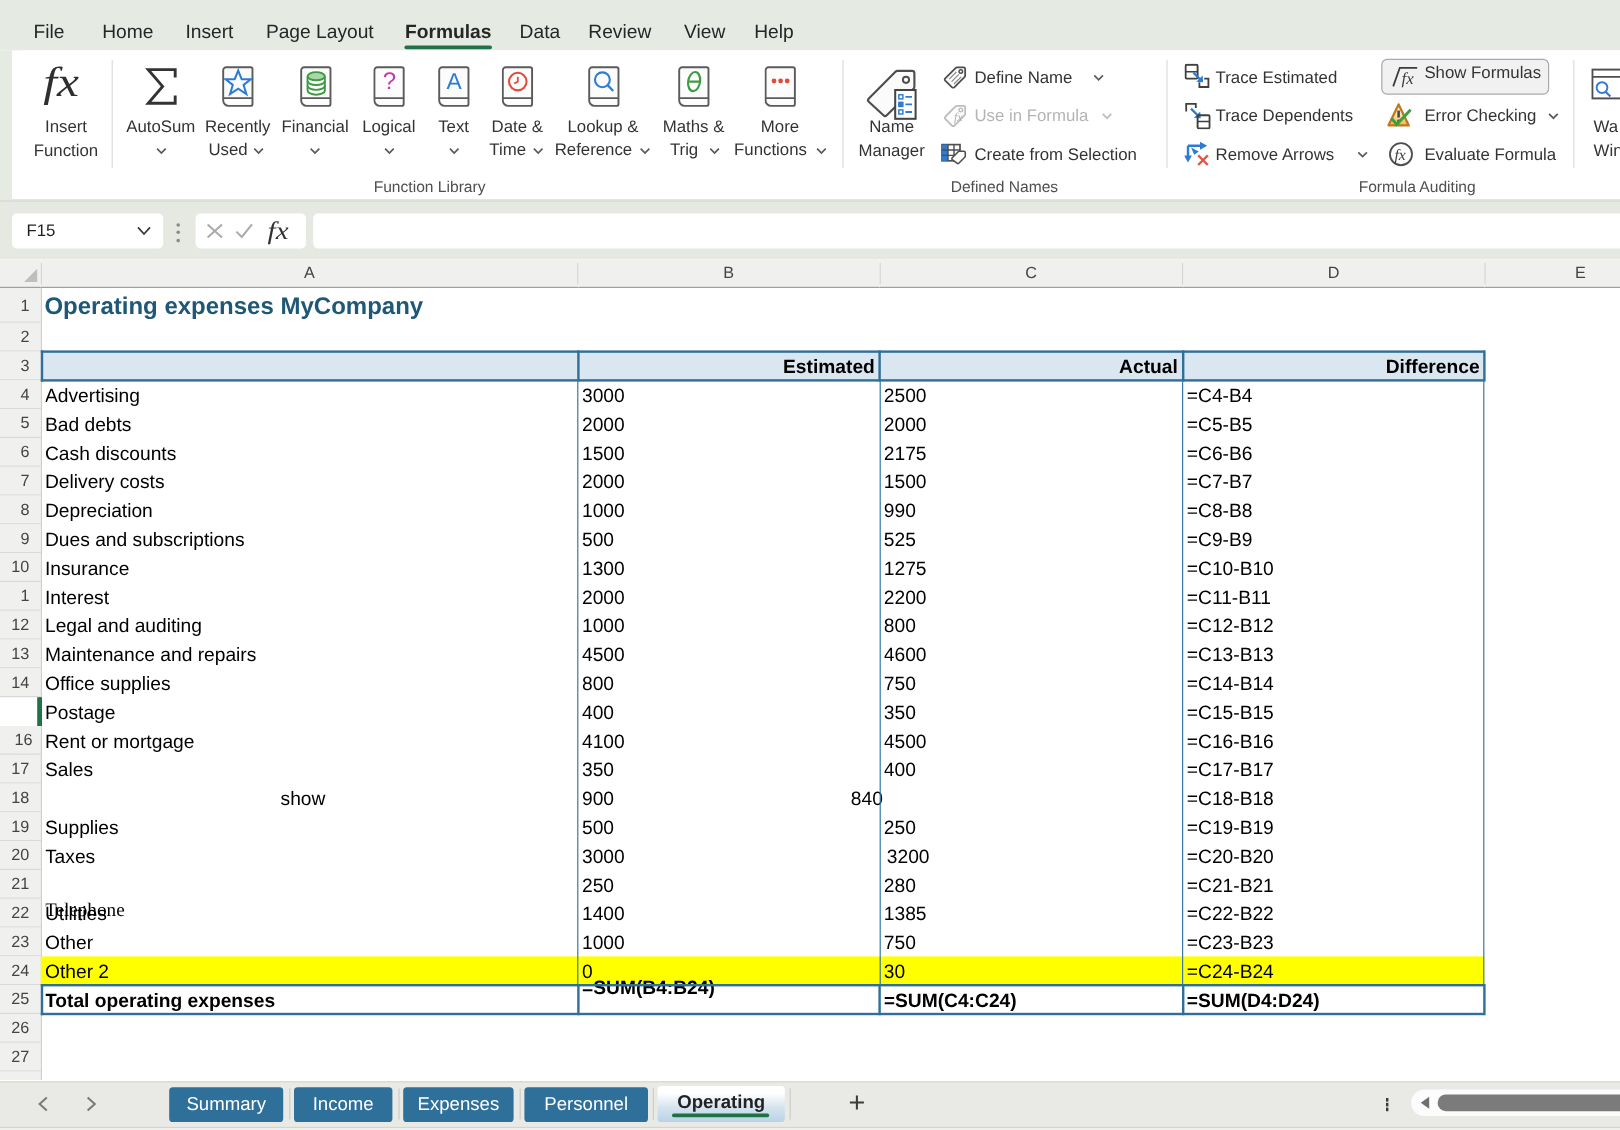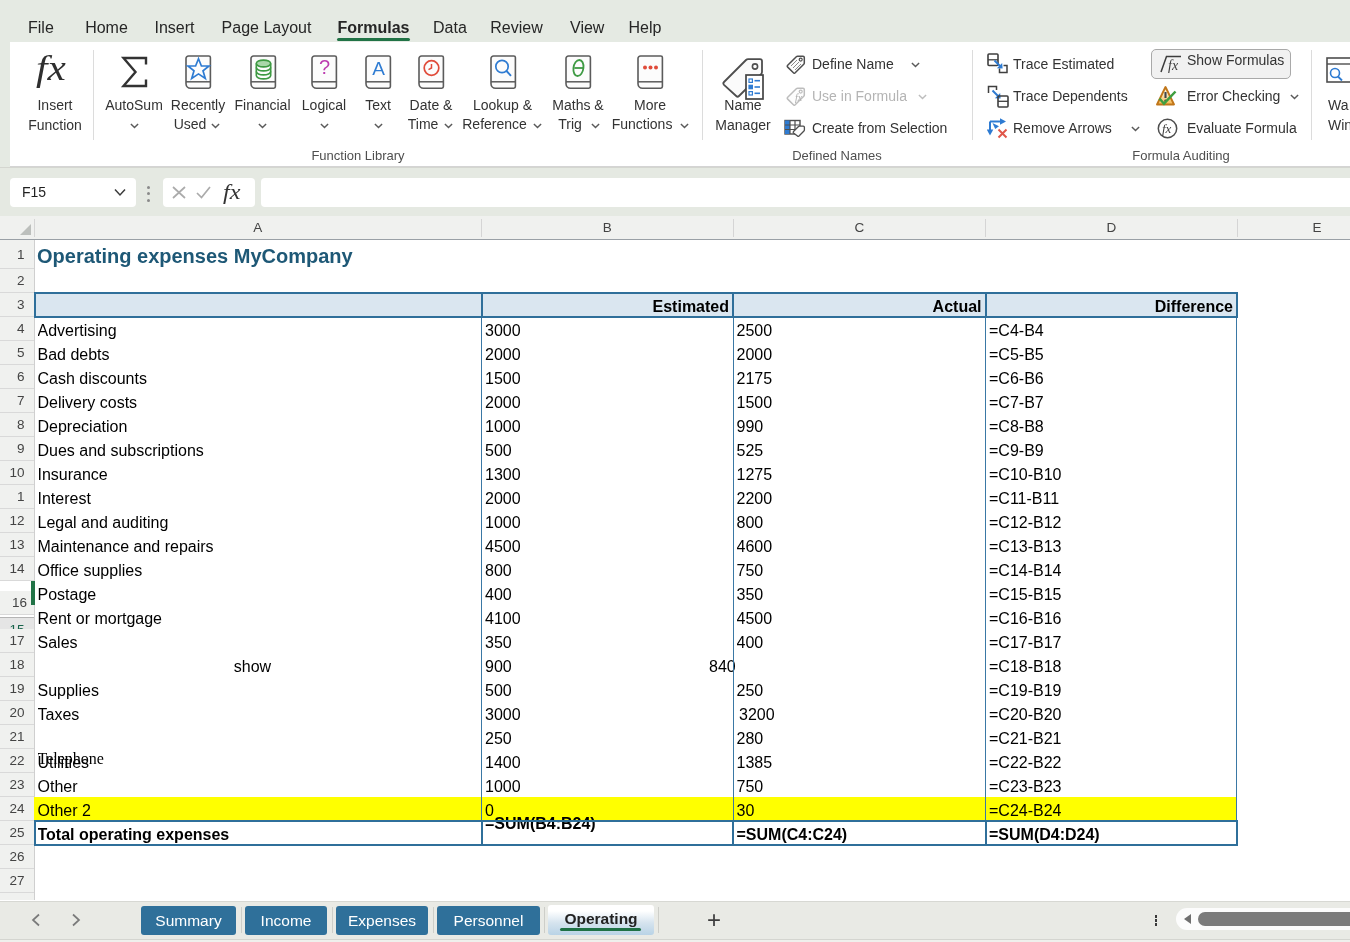--- a/index.html
+++ b/index.html
@@ -282,21 +282,21 @@
 <div class="rowhdr" style="top:389px;height:24px;line-height:24px;">7</div>
 <div class="rowhdr" style="top:413px;height:24px;line-height:24px;">8</div>
 <div class="rowhdr" style="top:437px;height:24px;line-height:24px;">9</div>
 <div class="rowhdr" style="top:461px;height:24px;line-height:24px;">10</div>
 <div class="rowhdr" style="top:485px;height:24px;line-height:24px;">1</div>
 <div class="rowhdr" style="top:509px;height:24px;line-height:24px;">12</div>
 <div class="rowhdr" style="top:533px;height:24px;line-height:24px;">13</div>
 <div class="rowhdr" style="top:557px;height:24px;line-height:24px;">14</div>
 <div class="rowhdr" style="top:581px;height:24px;line-height:24px;background:#e5e5e5;color:#17634a;border-top:1px solid #b5b5b5;border-bottom:1px solid #b5b5b5;margin-top:36px;">15</div>
 <div class="abs" style="left:30.5px;top:581px;width:4px;height:24px;z-index:6;background:#217346;z-index:6;"></div>
-<div class="rowhdr" style="top:591px;height:24px;line-height:24px;padding-left:12px;">16</div>
+<div class="rowhdr" style="top:605px;height:24px;line-height:24px;padding-left:12px;">16</div>
 <div class="rowhdr" style="top:629px;height:24px;line-height:24px;">17</div>
 <div class="rowhdr" style="top:653px;height:24px;line-height:24px;">18</div>
 <div class="rowhdr" style="top:677px;height:24px;line-height:24px;">19</div>
 <div class="rowhdr" style="top:701px;height:24px;line-height:24px;">20</div>
 <div class="rowhdr" style="top:725px;height:24px;line-height:24px;">21</div>
 <div class="rowhdr" style="top:749px;height:24px;line-height:24px;">22</div>
 <div class="rowhdr" style="top:773px;height:24px;line-height:24px;">23</div>
 <div class="rowhdr" style="top:797px;height:24px;line-height:24px;">24</div>
 <div class="rowhdr" style="top:821px;height:24px;line-height:24px;">25</div>
 <div class="rowhdr" style="top:845px;height:24px;line-height:24px;">26</div>

